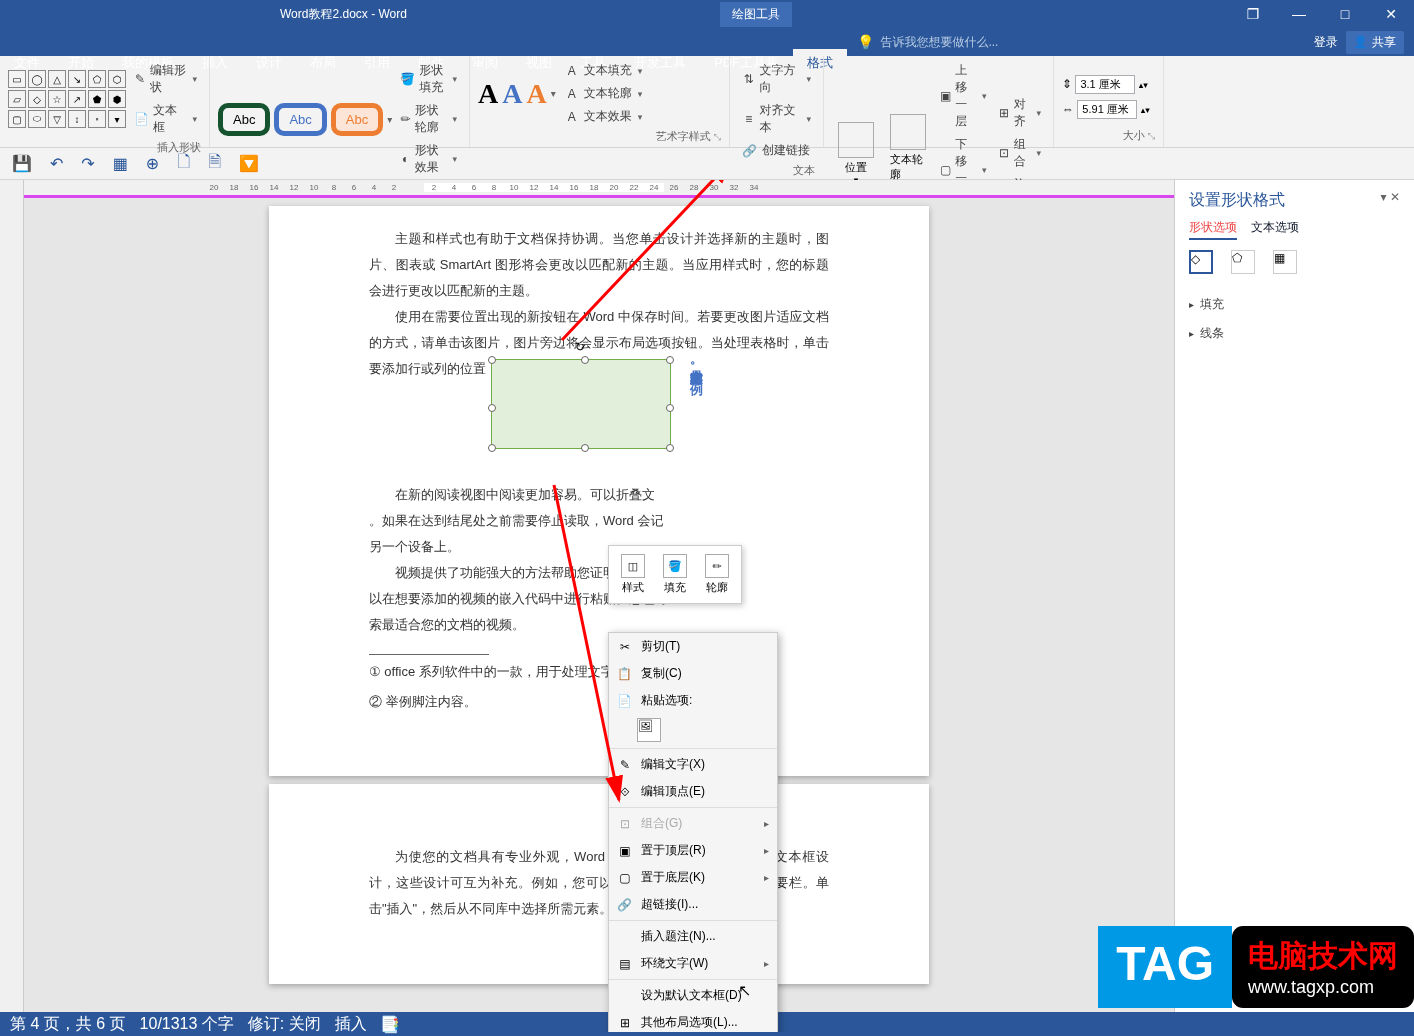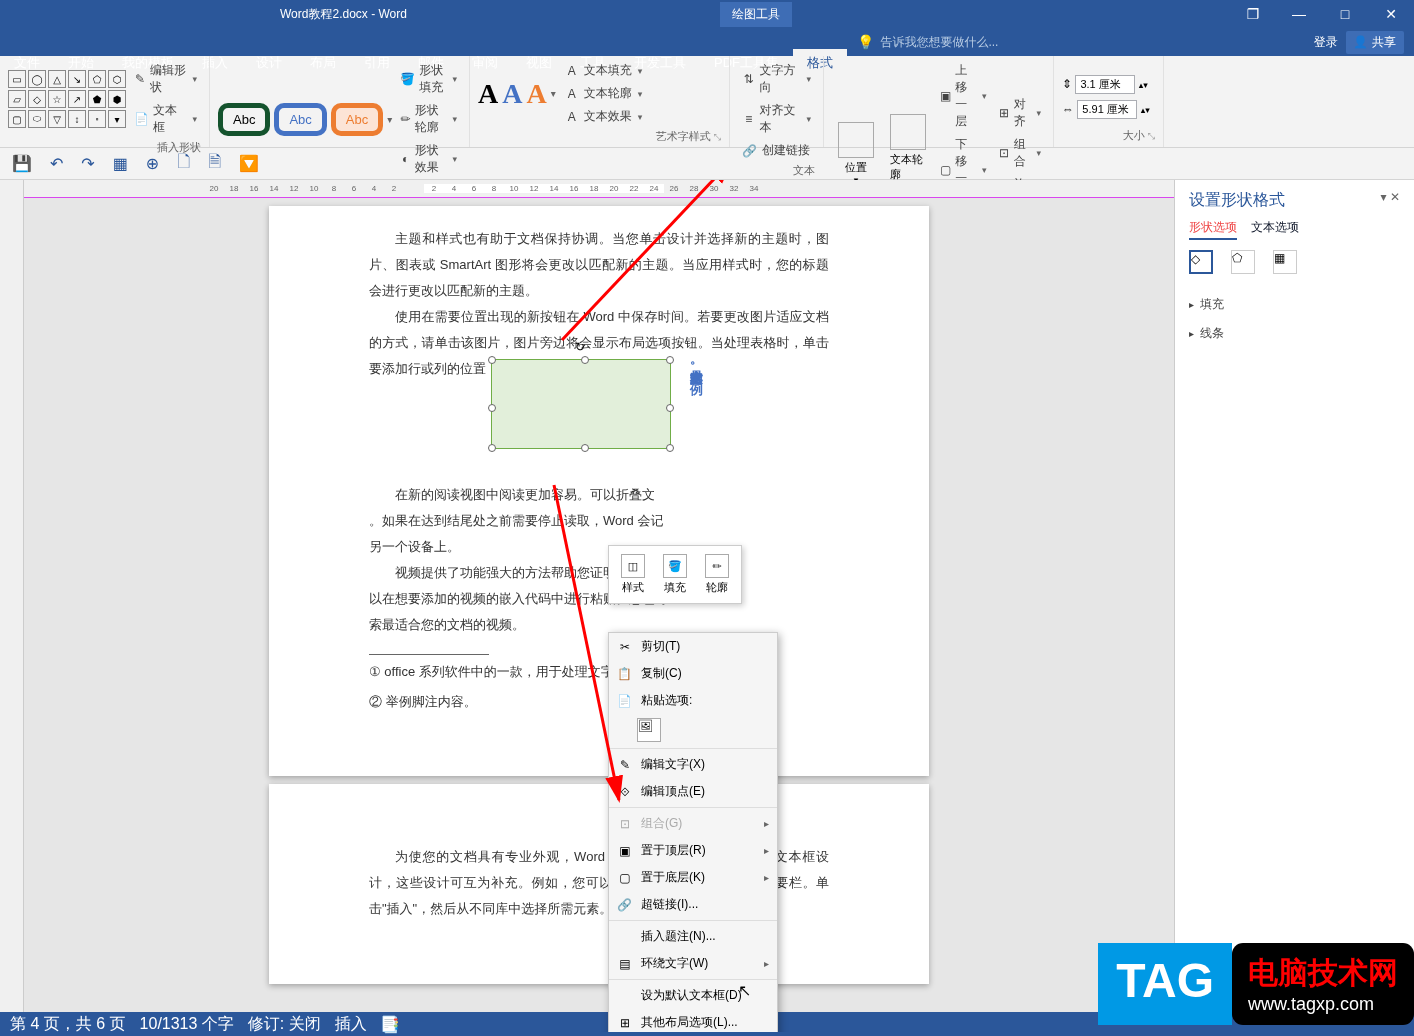--- a/index.html
+++ b/index.html
@@ -34,21 +34,21 @@
 .wa3{color:#ed7d31;}
 .big-icon{width:36px;height:36px;border:1px solid #aaa;margin-bottom:2px;}
 .vert-btn{display:flex;flex-direction:column;align-items:center;font-size:11px;padding:2px 6px;}
 .stack{display:flex;flex-direction:column;gap:2px;}
 .size-input{border:1px solid #abadb3;padding:1px 4px;width:60px;font-size:11px;display:inline-block;background:#fff;}
 .qat{background:#f3f3f3;height:32px;display:flex;align-items:center;gap:18px;padding:0 12px;border-bottom:1px solid #d4d4d4;}
 .qat .icon{color:#2b579a;font-size:16px;}
 .doc-area{position:relative;height:852px;display:flex;}
 .ruler-v{width:24px;background:#f0f0f0;border-right:1px solid #ccc;position:relative;font-size:8px;color:#666;}
 .main-canvas{flex:1;background:#e6e6e6;overflow:hidden;position:relative;}
-.ruler-h{height:18px;background:#f0f0f0;border-bottom:1px solid #d946ef;display:flex;align-items:center;font-size:8px;color:#666;padding-left:180px;}
+.ruler-h{height:18px;background:#f0f0f0;border-bottom:3px solid #d946ef;display:flex;align-items:center;font-size:8px;color:#666;padding-left:180px;}
 .ruler-h span{width:20px;text-align:center;}
 .ruler-h .active{background:#fff;}
 .page{background:#fff;width:660px;margin:8px auto;box-shadow:0 2px 6px rgba(0,0,0,0.3);padding:20px 100px;position:relative;}
 .page p{font-size:13px;line-height:2;color:#333;text-align:justify;}
 .page p.indent{text-indent:2em;}
 .shape-box{position:absolute;left:222px;top:153px;width:180px;height:90px;background:#e2efda;border:1px solid #70ad47;}
 .shape-handle{position:absolute;width:8px;height:8px;background:#fff;border:1px solid #666;border-radius:50%;}
 .shape-rotate{position:absolute;top:-20px;left:50%;transform:translateX(-50%);width:12px;height:12px;}
 .shape-text{position:absolute;right:-35px;top:0;writing-mode:vertical-rl;font-size:13px;color:#4472c4;font-weight:bold;}
 .mini-toolbar{position:absolute;left:584px;top:365px;background:#fff;border:1px solid #ccc;box-shadow:2px 2px 6px rgba(0,0,0,0.2);display:flex;padding:6px;gap:6px;z-index:10;}
@@ -68,21 +68,21 @@
 .side-panel .tabs{display:flex;gap:14px;margin:8px 0;font-size:12px;}
 .side-panel .tabs .t{color:#0f172a;cursor:pointer;}
 .side-panel .tabs .t.active{color:#ef4444;border-bottom:2px solid #2b579a;padding-bottom:2px;}
 .side-panel .icons{display:flex;gap:18px;margin:10px 0 16px;}
 .side-panel .icons .i{width:24px;height:24px;border:1px solid #ccc;}
 .side-panel .icons .i.active{border:2px solid #2b579a;}
 .side-panel .section{padding:6px 0;font-size:12px;color:#444;display:flex;align-items:center;gap:6px;cursor:pointer;}
 .side-panel .section::before{content:"▸";font-size:10px;}
 .statusbar{position:absolute;bottom:0;left:0;right:0;height:24px;background:#2b579a;color:#fff;display:flex;align-items:center;font-size:16px;padding:0 10px;gap:14px;}
 .arrow-red{position:absolute;z-index:100;pointer-events:none;}
-.tag-logo{position:absolute;right:0;bottom:11px;z-index:200;display:flex;}
+.tag-logo{position:absolute;right:0;bottom:28px;z-index:200;display:flex;}
 .tag-logo .box{background:#0099e5;color:#fff;font-weight:bold;font-size:48px;padding:10px 18px;font-family:Arial;}
 .tag-logo .text{background:#000;color:#ff0000;padding:10px 16px;border-radius:11px;}
 .tag-logo .text .cn{font-size:30px;font-weight:bold;}
 .tag-logo .text .url{font-size:18px;color:#fff;}
 .footnote{font-size:10px;color:#666;margin-top:4px;}
 .footnote-sep{width:120px;border-top:1px solid #666;margin-top:16px;}
 .cursor{position:absolute;left:714px;top:801px;z-index:300;font-size:16px;pointer-events:none;}
 .dialog-launcher{font-size:9px;color:#888;align-self:flex-end;}
 </style>
 </head>

